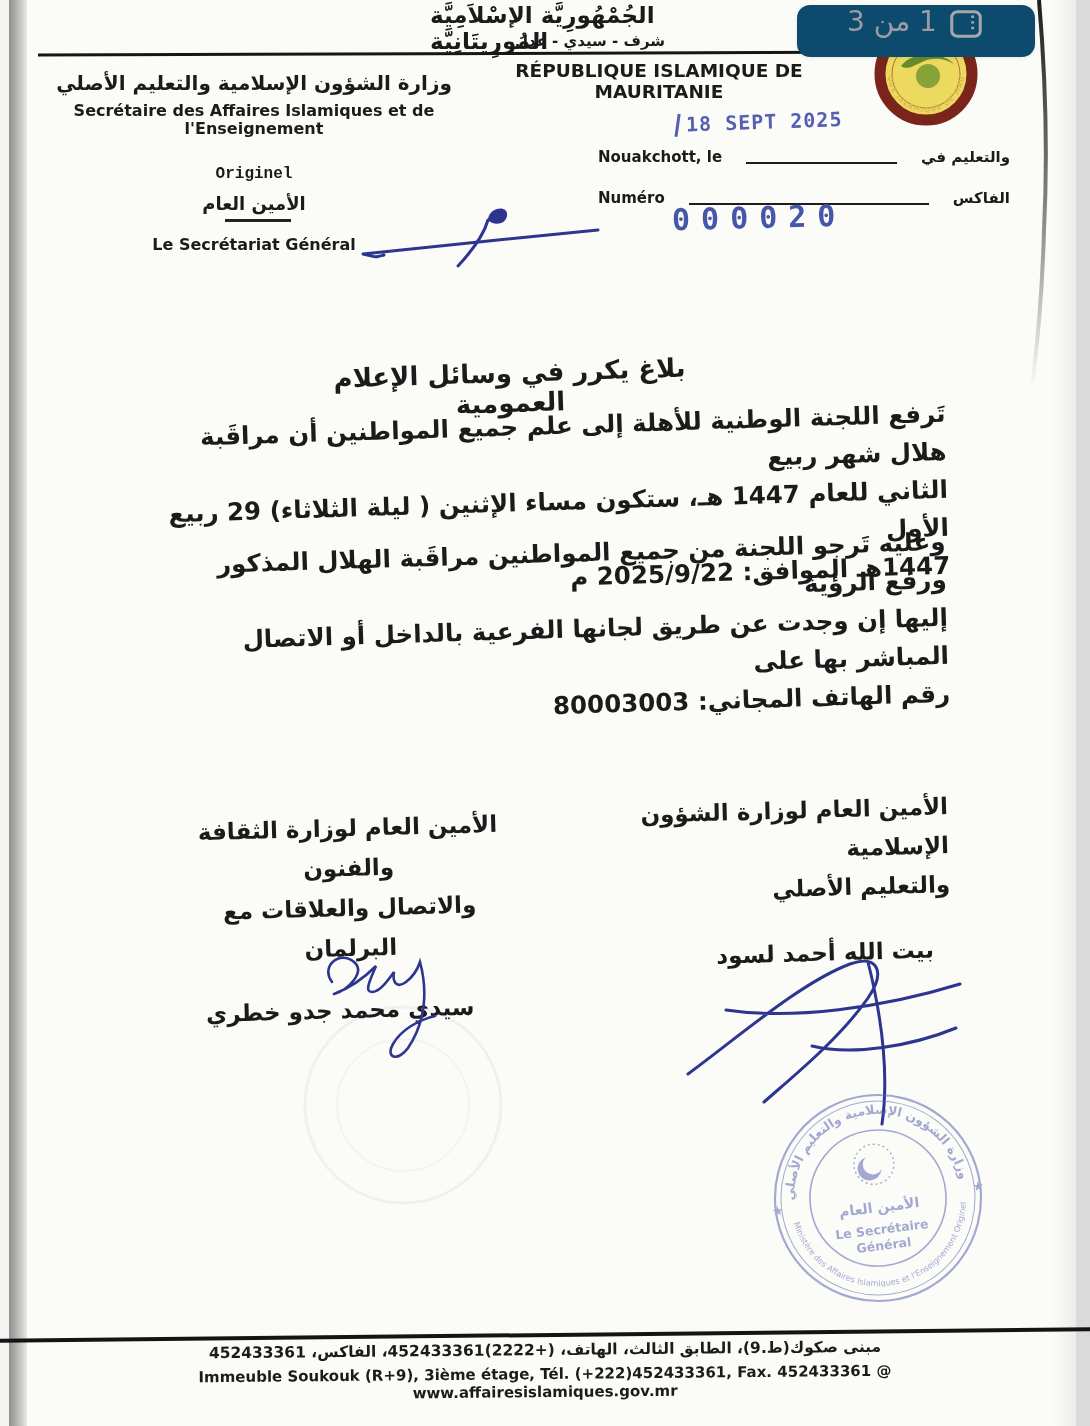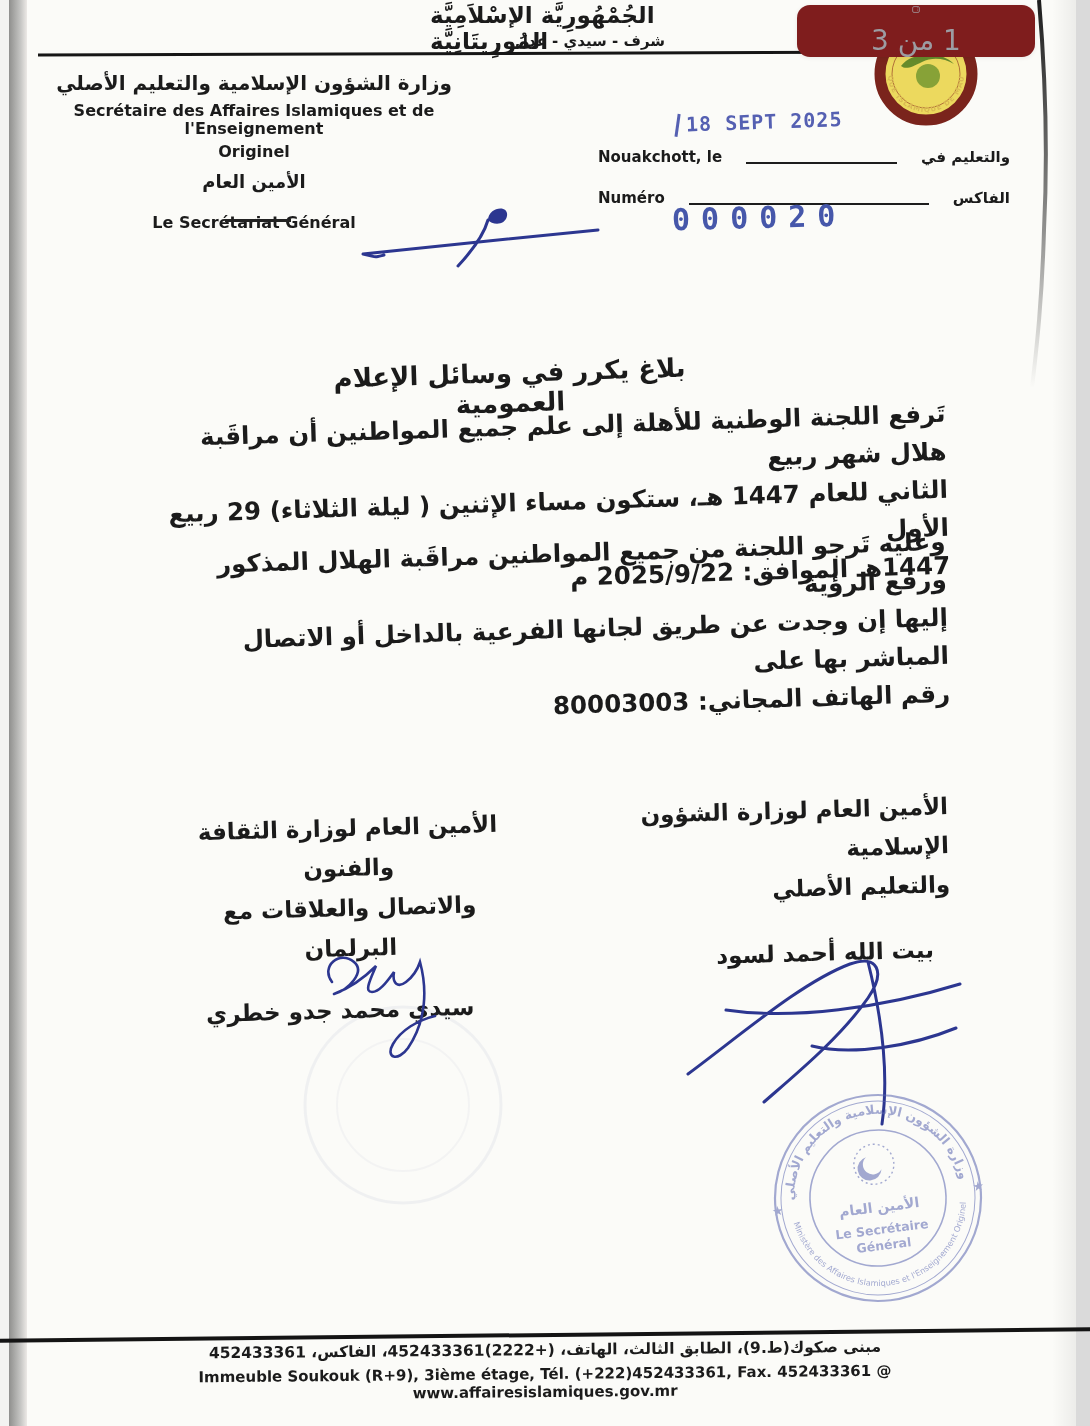--- a/index.html
+++ b/index.html
@@ -17,34 +17,34 @@
   .edge-curve{left:1012px;top:0;z-index:3;}
 
   
   .hdr-ar{left:430px;top:2px;width:320px;text-align:left;font-weight:bold;font-size:23px;}
   .hdr-motto{left:430px;top:32px;width:320px;text-align:center;font-weight:bold;font-size:15px;}
   .hdr-rule{left:38px;top:52px;width:880px;height:3px;background:#161616;transform:rotate(-0.2deg);}
 
   .min-block{left:52px;top:72px;width:404px;text-align:center;line-height:1.15;}
   .min-ar{font-size:20px;font-weight:bold;margin-bottom:7px;}
   .min-fr{font-size:16px;font-weight:bold;}
-  .min-fr2{font-size:16px;font-weight:bold;margin-top:4px;}
+  .min-fr2{font-size:16px;font-weight:bold;margin-top:26px;font-family:Liberation Mono, monospace;}
   .min-sg-ar{font-size:18px;font-weight:bold;margin-top:11px;}
   .min-sg-fr{font-size:16px;font-weight:bold;margin-top:21px;}
   .min-dash{left:225px;top:219px;width:66px;height:3px;background:#222;}
 
   .rep-fr{left:466px;top:60px;width:386px;text-align:center;font-size:18.5px;font-weight:bold;}
   .rep-motto{left:466px;top:85px;width:386px;text-align:center;font-size:15px;font-weight:bold;}
 
   .seal{left:866px;top:24px;z-index:2;}
 
   
-  .pill{left:797px;top:5px;width:238px;height:52px;background:#7f1d1d;border-radius:13px;
-        display:flex;direction:rtl;align-items:center;justify-content:center;gap:10px;
-        box-shadow:0 1px 4px rgba(0,0,0,.08);z-index:10;flex-direction:column;}
+  .pill{left:797px;top:5px;width:238px;height:52px;background:#0c4a6e;border-radius:13px;
+        display:flex;direction:rtl;align-items:flex-start;justify-content:center;gap:10px;
+        box-shadow:0 1px 4px rgba(0,0,0,.08);z-index:10;}
   .pill-text{font-size:28px;color:#9c9ca2;}
 
   
   .date-stamp{left:676px;top:110px;display:flex;align-items:center;gap:7px;
               transform:rotate(-2deg);color:#5560b2;}
   .date-mark{width:3px;height:23px;background:#5560b2;transform:rotate(10deg);}
   .date-text{font-family:"DejaVu Sans Mono",monospace;font-size:20px;font-weight:bold;letter-spacing:1px;}
   .ref-row{left:598px;width:412px;display:flex;align-items:flex-end;gap:24px;}
   .place-row{top:146px;}
   .num-row{top:187px;}
@@ -128,20 +128,21 @@
 
   <div class="abs min-block">
     <div class="min-ar">وزارة الشؤون الإسلامية والتعليم الأصلي</div>
     <div class="min-fr">Secrétaire des Affaires Islamiques et de l'Enseignement</div>
     <div class="min-fr2">Originel</div>
     <div class="min-sg-ar">الأمين العام</div>
     <div class="min-sg-fr">Le Secrétariat Général</div>
   </div>
   <div class="abs min-dash"></div>
 
+  <div class="abs rep-fr">RÉPUBLIQUE ISLAMIQUE DE MAURITANIE</div>
 
   <div class="abs date-stamp">
     <span class="date-mark"></span>
     <span class="date-text">18 SEPT 2025</span>
   </div>
   <div class="abs ref-row place-row">
     <span class="ref-fr">Nouakchott, le</span>
     <span class="ref-line"></span>
     <span class="ref-ar">والتعليم في</span>
   </div>

